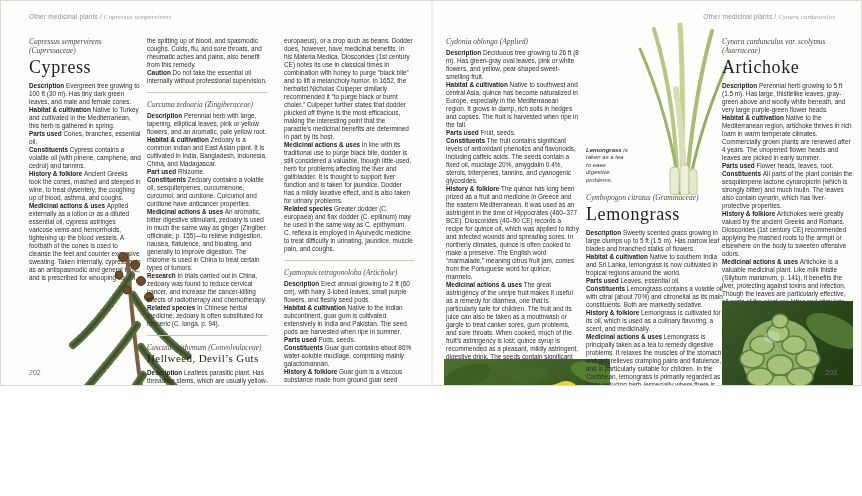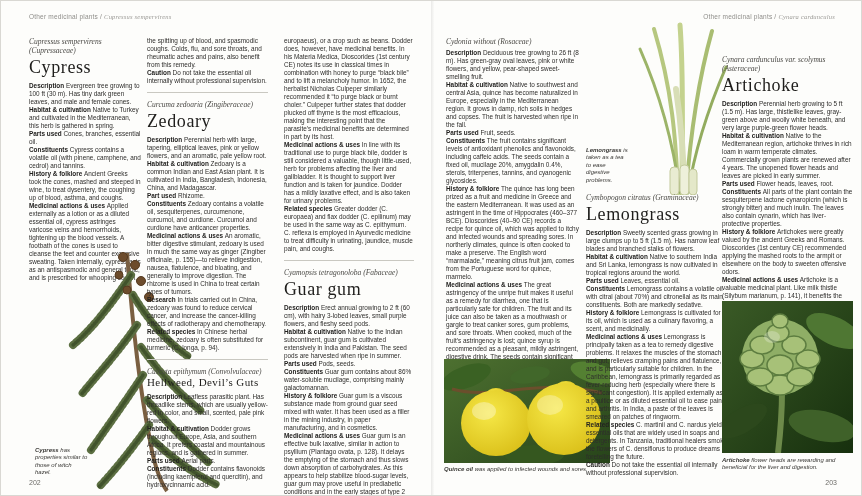--- a/index.html
+++ b/index.html
@@ -1,31 +1,31 @@
 <!DOCTYPE html>
 <html><head>
 <meta charset="utf-8">
 <style>
   html,body{margin:0;padding:0;background:#ffffff;}
-  .spread{position:relative;width:862px;height:496px;background:#fdfdfb;border:1px solid #d9d8d3;
+  .spread{position:relative;width:862px;height:386px;background:#fdfdfb;border:1px solid #d9d8d3;
           box-sizing:border-box;font-family:"Liberation Sans",sans-serif;color:#2e2d2b;overflow:hidden;}
   .fold{position:absolute;left:430px;top:0;width:3px;height:100%;
         background:linear-gradient(90deg,rgba(0,0,0,0.08),rgba(0,0,0,0.01));}
   .page{position:absolute;top:0;height:100%;width:431px;}
   .page.left{left:0;} .page.right{left:431px;}
   .runhead{position:absolute;top:12px;font-size:6.5px;color:#8f8e8a;letter-spacing:.2px;}
   .left .runhead{left:28px;} .right .runhead{right:28px;}
   .runhead .sp{font-style:italic;font-family:"Liberation Serif",serif;color:#9a9995;}
   .col{position:absolute;}
   .l1{left:28px;top:36px;width:112px;}
   .l2{left:146px;top:36px;width:121px;}
   .l3{left:283px;top:36px;width:130px;}
   .r1{left:14px;top:36px;width:133px;}
   .r2{left:154px;top:192px;width:141px;}
-  .r3{left:290px;top:36px;width:131px;margin-top:18px;}
+  .r3{left:290px;top:36px;width:131px;}
   .latin{font-family:"Liberation Serif",serif;font-style:italic;font-size:7.5px;color:#4a4945;margin:0 0 3px;}
   .title{font-family:"Liberation Serif",serif;font-weight:400;font-size:18px;letter-spacing:.6px;
          margin:0 0 5px;color:#1f1e1c;line-height:1.05;}
   .subtitle{font-family:"Liberation Serif",serif;font-size:11px;letter-spacing:.4px;margin:-3px 0 5px;color:#1f1e1c;}
   .sec{margin:0;font-size:6.4px;line-height:8px;}
   .sec b{font-weight:bold;color:#232220;}
   .rule{border:none;border-top:1px solid #c9c8c1;margin:7px 0 7px;}
   .photo{position:absolute;}
   .caption{position:absolute;font-size:6px;line-height:7.4px;font-style:italic;color:#3a3936;z-index:3;}
   .caption b{font-weight:bold;}
@@ -95,21 +95,20 @@
     <div class="col l2">
       <section>
         <div>
             <p class="sec">the spitting up of blood, and spasmodic coughs. Colds, flu, and sore throats, and rheumatic aches and pains, also benefit from this remedy.</p>
             <p class="sec"><b>Caution </b>Do not take the essential oil internally without professional supervision.</p>
           </div>
       </section>
       <hr class="rule">
       <section>
         <div class="latin">Curcuma zedoaria (Zingiberaceae)</div>
-        <h2 class="title">Zedoary</h2>
         <div>
             <p class="sec"><b>Description </b>Perennial herb with large, tapering, elliptical leaves, pink or yellow flowers, and an aromatic, pale yellow root.</p>
             <p class="sec"><b>Habitat &amp; cultivation </b>Zedoary is a common Indian and East Asian plant. It is cultivated in India, Bangladesh, Indonesia, China, and Madagascar.</p>
             <p class="sec"><b>Part used </b>Rhizome.</p>
             <p class="sec"><b>Constituents </b>Zedoary contains a volatile oil, sesquiterpenes, curcumenone, curcumol, and curdione. Curcumol and curdione have anticancer properties.</p>
             <p class="sec"><b>Medicinal actions &amp; uses </b>An aromatic, bitter digestive stimulant, zedoary is used in much the same way as ginger (Zingiber officinale, p. 155)—to relieve indigestion, nausea, flatulence, and bloating, and generally to improve digestion. The rhizome is used in China to treat certain types of tumors.</p>
             <p class="sec"><b>Research </b>In trials carried out in China, zedoary was found to reduce cervical cancer, and increase the cancer-killing effects of radiotherapy and chemotherapy.</p>
             <p class="sec"><b>Related species </b>In Chinese herbal medicine, zedoary is often substituted for turmeric (C. longa, p. 94).</p>
           </div>
       </section>
@@ -129,22 +128,21 @@
     <div class="col l3">
       <section>
         <div>
             <p class="sec">europaeus), or a crop such as beans. Dodder does, however, have medicinal benefits. In his Materia Medica, Dioscorides (1st century CE) notes its use in classical times in combination with honey to purge “black bile” and to lift a melancholy humor. In 1652, the herbalist Nicholas Culpeper similarly recommended it “to purge black or burnt choler.” Culpeper further states that dodder plucked off thyme is the most efficacious, making the interesting point that the parasite’s medicinal benefits are determined in part by its host.</p>
             <p class="sec"><b>Medicinal actions &amp; uses </b>In line with its traditional use to purge black bile, dodder is still considered a valuable, though little-used, herb for problems affecting the liver and gallbladder. It is thought to support liver function and is taken for jaundice. Dodder has a mildly laxative effect, and is also taken for urinary problems.</p>
             <p class="sec"><b>Related species </b>Greater dodder (C. europaea) and flax dodder (C. epilinum) may be used in the same way as C. epithymum. C. reflexa is employed in Ayurvedic medicine to treat difficulty in urinating, jaundice, muscle pain, and coughs.</p>
           </div>
       </section>
       <hr class="rule">
       <section>
-        <div class="latin">Cyamopsis tetragonoloba (Fabaceae)</div>
-        <h2 class="title">Guar gum</h2>
+        <div class="latin">Cyamopsis tetragonoloba (Artichoke)</div>
         <div>
             <p class="sec"><b>Description </b>Erect annual growing to 2 ft (60 cm), with hairy 3-lobed leaves, small purple flowers, and fleshy seed pods.</p>
             <p class="sec"><b>Habitat &amp; cultivation </b>Native to the Indian subcontinent, guar gum is cultivated extensively in India and Pakistan. The seed pods are harvested when ripe in summer.</p>
             <p class="sec"><b>Parts used </b>Pods, seeds.</p>
             <p class="sec"><b>Constituents </b>Guar gum contains about 86% water-soluble mucilage, comprising mainly galactomannan.</p>
             <p class="sec"><b>History &amp; folklore </b>Guar gum is a viscous substance made from ground guar seed mixed with water. It has been used as a filler in the mining industry, in paper manufacturing, and in cosmetics.</p>
             <p class="sec"><b>Medicinal actions &amp; uses </b>Guar gum is an effective bulk laxative, similar in action to psyllium (Plantago ovata, p. 128). It delays the emptying of the stomach and thus slows down absorption of carbohydrates. As this appears to help stabilize blood-sugar levels, guar gum may prove useful in prediabetic conditions and in the early stages of type 2 diabetes. Research also indicates that guar gum lowers cholesterol levels. In Indian medicine, guar seed is a laxative and a digestive tonic.</p>
           </div>
       </section>
     </div>
@@ -152,21 +150,21 @@
     <div class="pagenum">202</div>
   </div>
 
   <div class="page right">
     <div class="runhead">
       <span>Other medicinal plants</span><span> / </span><span class="sp">Cynara cardunculus</span>
     </div>
 
     <div class="col r1">
       <section>
-        <div class="latin">Cydonia without (Rosaceae)</div>
+        <div class="latin">Cydonia oblonga (Applied)</div>
         <div>
             <p class="sec"><b>Description </b>Deciduous tree growing to 26 ft (8 m). Has green-gray oval leaves, pink or white flowers, and yellow, pear-shaped sweet-smelling fruit.</p>
             <p class="sec"><b>Habitat &amp; cultivation </b>Native to southwest and central Asia, quince has become naturalized in Europe, especially in the Mediterranean region. It grows in damp, rich soils in hedges and copses. The fruit is harvested when ripe in the fall.</p>
             <p class="sec"><b>Parts used </b>Fruit, seeds.</p>
             <p class="sec"><b>Constituents </b>The fruit contains significant levels of antioxidant phenolics and flavonoids, including caffeic acids. The seeds contain a fixed oil, mucilage 20%, amygdalin 0.4%, sterols, triterpenes, tannins, and cyanogenic glycosides.</p>
             <p class="sec"><b>History &amp; folklore </b>The quince has long been prized as a fruit and medicine in Greece and the eastern Mediterranean. It was used as an astringent in the time of Hippocrates (460–377 BCE). Dioscorides (40–90 CE) records a recipe for quince oil, which was applied to itchy and infected wounds and spreading sores. In northerly climates, quince is often cooked to make a preserve. The English word “marmalade,” meaning citrus fruit jam, comes from the Portuguese word for quince, marmelo.</p>
             <p class="sec"><b>Medicinal actions &amp; uses </b>The great astringency of the unripe fruit makes it useful as a remedy for diarrhea, one that is particularly safe for children. The fruit and its juice can also be taken as a mouthwash or gargle to treat canker sores, gum problems, and sore throats. When cooked, much of the fruit’s astringency is lost; quince syrup is recommended as a pleasant, mildly astringent, digestive drink. The seeds contain significant quantities of mucilage and are helpful both in treating bronchitis and as a bulk laxative.</p>
             <p class="sec"><b>Caution </b>Do not use the seeds except under professional supervision.</p>
           </div>
       </section>

